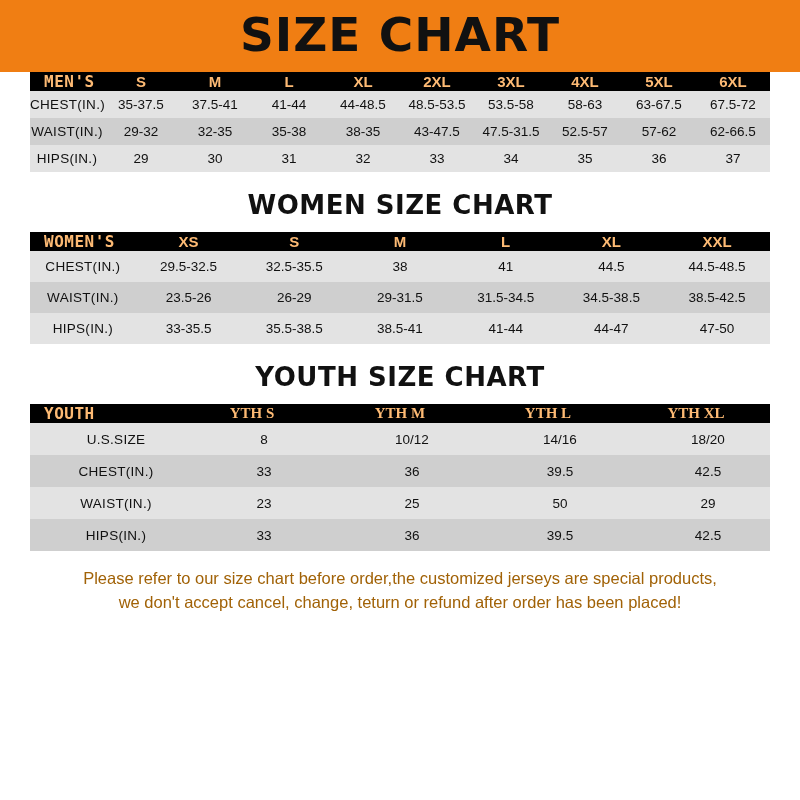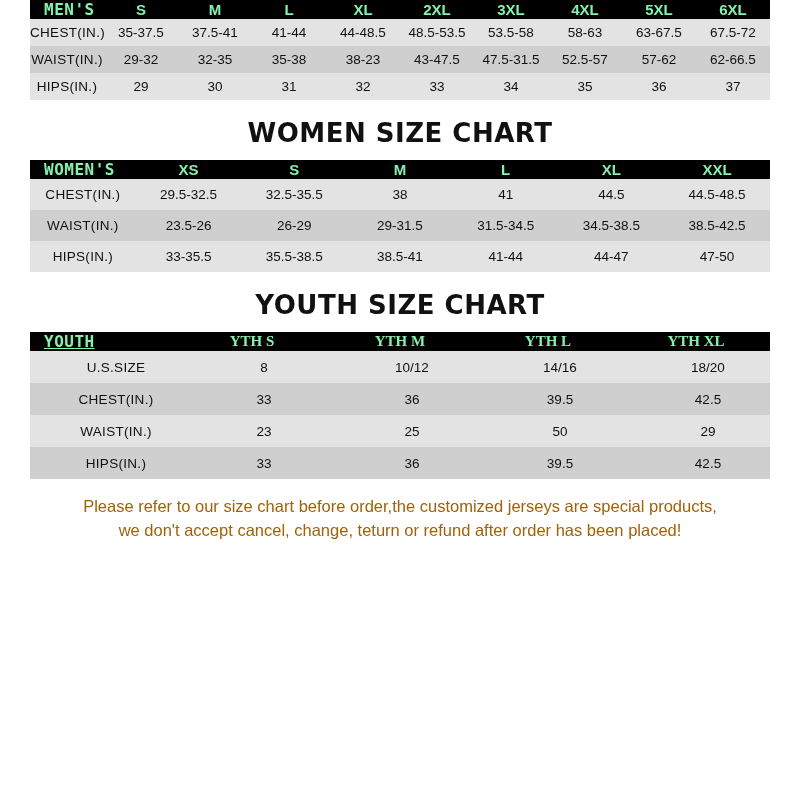--- a/index.html
+++ b/index.html
@@ -64,21 +64,21 @@
     font-family: "Liberation Sans", sans-serif;
     font-size: 13.5px;
     color: #111111;
     padding: 0;
     height: 26px;
     vertical-align: middle;
     white-space: nowrap;
   }
   table.size-table thead th {
     background: #000000;
-    color: #86efac;
+    color: #fdba74;
     font-weight: 700;
     font-size: 15px;
     height: 18px;
   }
   table.size-table thead th.corner {
     text-align: left;
     padding-left: 14px;
     font-family: "DejaVu Sans Mono", monospace;
     font-weight: 700;
     font-size: 16px;
@@ -100,39 +100,42 @@
   .men-table tbody td { height: 27px; }
 
   .women-table thead th { font-size: 16px; }
   .women-table th, .women-table td { font-size: 13.5px; }
   .women-table tbody td { height: 31px; }
   .women-table thead th.corner { font-size: 17px; }
 
   .youth-table thead th { font-size: 16px; font-family: Liberation Serif, serif; }
   .youth-table th, .youth-table td { font-size: 14px; }
   .youth-table tbody td { height: 32px; padding-left: 24px; }
-  .youth-table thead th.corner { font-size: 17px; text-decoration: underline; }
+  .youth-table thead th.corner { font-size: 17px; }
 
   
   .footer-note {
     margin-top: 16px;
     padding: 0 24px;
     text-align: center;
     color: #a16207;
     font-family: "Liberation Sans", sans-serif;
     font-size: 16.5px;
     line-height: 1.45;
   }
   .footer-note div { white-space: nowrap; }
 </style>
 </head>
 <body>
 
 <div class="page">
 
+  <div class="banner">
+    <div class="banner-title">SIZE CHART</div>
+  </div>
 
   <div class="section">
     <table class="size-table men-table">
       <thead>
         <tr>
           <th class="corner">MEN'S</th>
           <th>S</th>
           <th>M</th>
           <th>L</th>
           <th>XL</th>
@@ -154,21 +157,21 @@
           <td>53.5-58</td>
           <td>58-63</td>
           <td>63-67.5</td>
           <td>67.5-72</td>
         </tr>
         <tr class="dark">
           <td class="rowhead">WAIST(IN.)</td>
           <td>29-32</td>
           <td>32-35</td>
           <td>35-38</td>
-          <td>38-23</td>
+          <td>38-35</td>
           <td>43-47.5</td>
           <td>47.5-31.5</td>
           <td>52.5-57</td>
           <td>57-62</td>
           <td>62-66.5</td>
         </tr>
         <tr class="light">
           <td class="rowhead">HIPS(IN.)</td>
           <td>29</td>
           <td>30</td>

